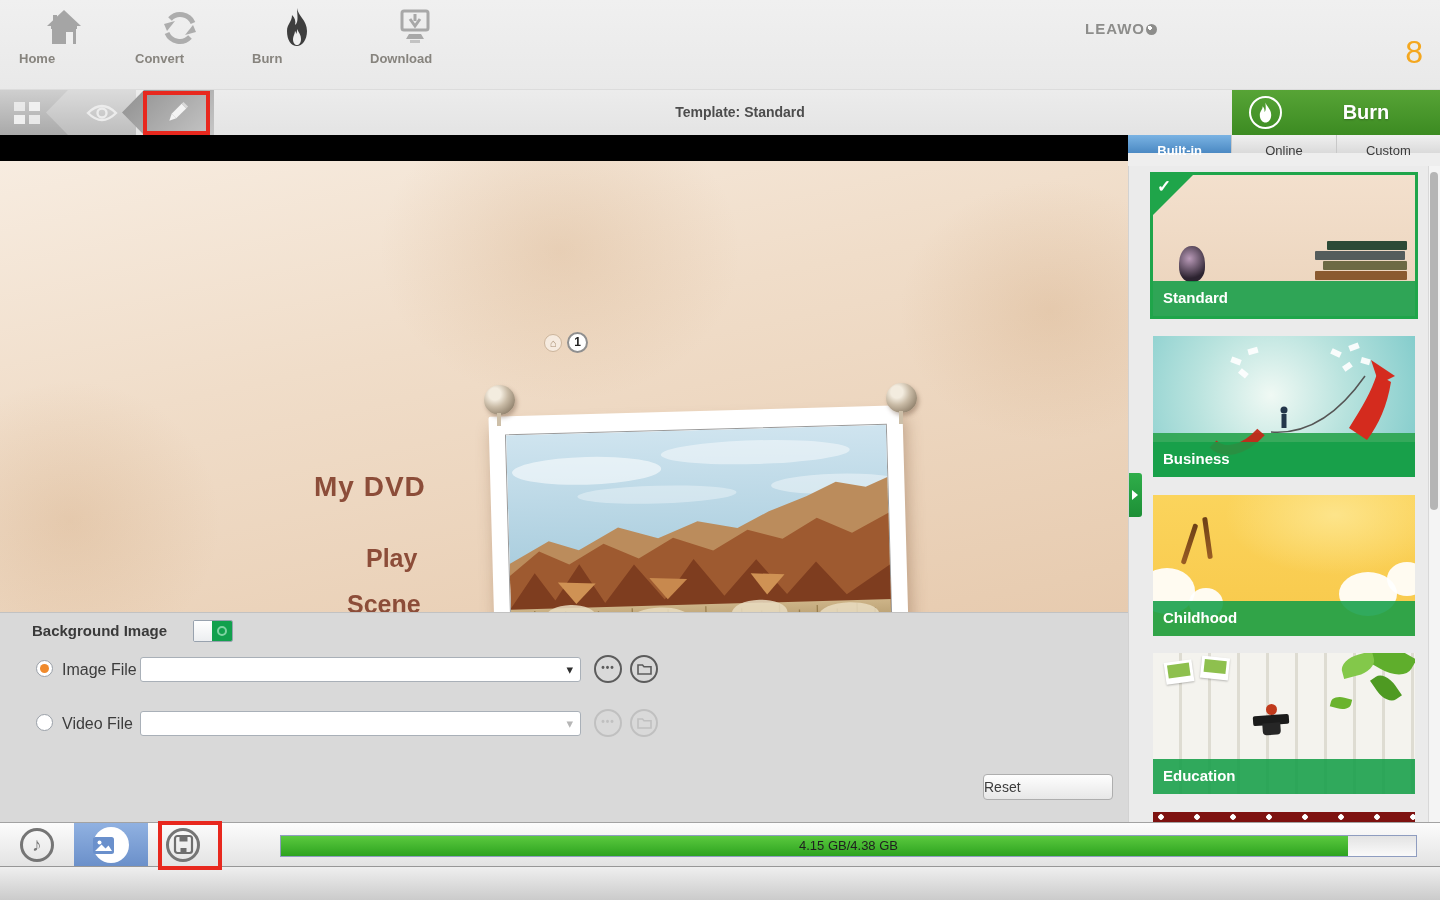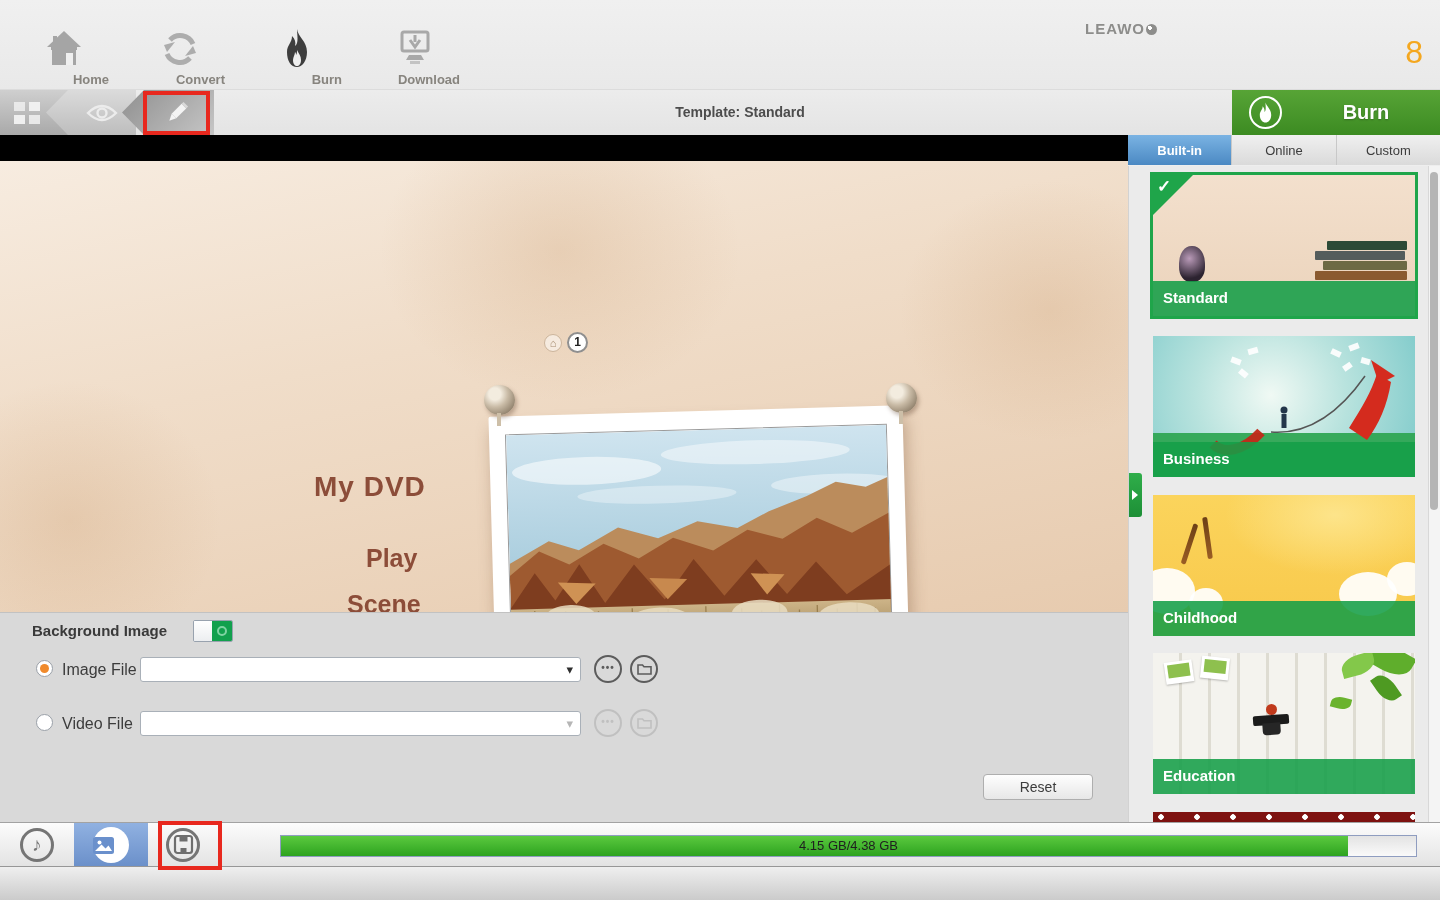--- a/index.html
+++ b/index.html
@@ -2,21 +2,21 @@
 <html><head>
 <meta charset="utf-8">
 <style>
   * { margin:0; padding:0; box-sizing:border-box; }
   html,body { width:1440px; height:900px; font-family:"Liberation Sans",sans-serif; overflow:hidden; background:#eee; }
   .app { position:relative; width:1440px; height:900px; }
 
   
   .topbar { position:absolute; left:0; top:0; width:1440px; height:90px;
             background:linear-gradient(#f0f0f0,#e9e9e9); border-bottom:1px solid #dcdcdc; }
-  .nav-item { position:absolute; top:28px; width:90px; text-align:right; cursor:default; }
+  .nav-item { position:absolute; top:7px; width:90px; text-align:left; cursor:default; }
   .nav-item .nico { display:block; margin:0 auto; width:40px; height:42px; }
   .nav-item .nlabel { display:block; margin-top:2px; font-size:13px; font-weight:bold; color:#87847e; }
   .nav-home{left:19px;} .nav-convert{left:135px;} .nav-burn{left:252px;} .nav-download{left:370px;}
 
   .logo { position:absolute; right:25px; top:20px; text-align:left; width:330px; }
   .logo .brand { font-size:15px; font-weight:bold; color:#8d8d8b; letter-spacing:1px; }
   .logo .brand-mark { display:inline-block; width:11px; height:11px; border-radius:50%;
       background:radial-gradient(circle at 35% 35%, #fff 0 2px, #8d8d8b 2px); vertical-align:middle; margin-left:1px;}
   .logo .product { display:block; font-size:24px; font-weight:bold; color:#9b9a97; letter-spacing:.5px; line-height:26px;}
   .logo .eight { position:absolute; right:-8px; top:14px; font-size:32px; color:#f4a71f; font-weight:normal; }
@@ -48,21 +48,21 @@
   .burn-btn .ring { position:absolute; left:17px; top:6px; width:33px; height:33px; border:2px solid #fff;
                     border-radius:50%; }
   .burn-btn .ring svg { position:absolute; left:5px; top:4px; }
   .burn-btn .blabel { position:absolute; left:60px; right:0; top:0; height:45px; line-height:45px;
                       text-align:center; color:#fff; font-size:20px; font-weight:bold;
                       text-shadow:0 1px 2px rgba(0,0,0,.25); }
 
   
   .blackstrip { position:absolute; left:0; top:135px; width:1128px; height:26px; background:#000; }
   .tabbar { position:absolute; left:1128px; top:135px; width:312px; height:31px; display:flex; }
-  .tab { flex:1; height:30px; line-height:31px; text-align:center; font-size:13px; color:#3c3c3c;
+  .tab { flex:1; height:18px; line-height:31px; text-align:center; font-size:13px; color:#3c3c3c;
          background:linear-gradient(#f0f0f0,#dadada); border-right:1px solid #c8c8c8; cursor:pointer; }
   .tab:last-child { border-right:none; }
   .tab.active { background:linear-gradient(#7ab3e3,#4b89c3); color:#fff; font-weight:bold; }
 
   
   .preview { position:absolute; left:0; top:161px; width:1128px; height:451px; overflow:hidden;
              background:linear-gradient(168deg,#f7ece0 0%,#f0ddc9 40%,#e7cbaf 100%); }
   .orn { position:absolute; border-radius:50%; background:radial-gradient(closest-side, rgba(205,160,115,.28), rgba(205,160,115,0)); }
   .dvd-title { position:absolute; left:314px; top:310px; font-size:28px; font-weight:bold; color:#8c4d39; letter-spacing:1px;}
   .menu-item { position:absolute; font-size:25px; font-weight:bold; color:#8c4d39; }
@@ -105,23 +105,23 @@
   .combo { position:absolute; left:140px; width:441px; height:25px; background:#fff;
            border:1px solid #a9b0b8; border-radius:3px; cursor:text; }
   .combo .chev { position:absolute; right:7px; top:4px; font-size:13px; color:#2e2e2e; }
   .combo.disabled .chev { color:#b6b6b6; }
   .cbtn { position:absolute; width:28px; height:28px; border:2px solid #5c5c5c; border-radius:50%;
           text-align:center; cursor:pointer; background:transparent; }
   .cbtn.disabled { border-color:#c0c0c0; cursor:default; }
   .cbtn .dots { line-height:22px; font-size:10px; letter-spacing:1px; color:#5c5c5c; font-weight:bold; }
   .cbtn.disabled .dots { color:#c0c0c0; }
   .cbtn svg { margin-top:6px; }
-  .reset-btn { position:absolute; left:983px; top:161px; width:110px; height:26px;
+  .reset-btn { position:absolute; left:983px; top:161px; width:130px; height:26px;
                background:linear-gradient(#fefefe,#e7e7e7); border:1px solid #aeaeae; border-radius:4px;
-               font-size:14px; color:#3c3c3c; text-align:center; line-height:24px; cursor:pointer; }
+               font-size:14px; color:#3c3c3c; text-align:left; line-height:24px; cursor:pointer; }
 
   
   .sidebar { position:absolute; left:1128px; top:166px; width:312px; height:656px; background:#ebebeb;
              border-left:1px solid #d2d2d2; overflow:hidden; }
   .thumb { position:absolute; left:24px; width:262px; height:141px; overflow:hidden; cursor:pointer;
            background:#ccc; }
   .banner { position:absolute; left:0; right:0; bottom:0; height:35px; background:rgba(21,158,72,.88);
             color:#fff; font-size:15px; font-weight:bold; line-height:33px; padding-left:10px; }
   .t-standard { top:6px; left:21px; width:268px; height:147px; border:3px solid #1fa54a;
                 background:linear-gradient(#f3e0cd,#ebd3bb); }

